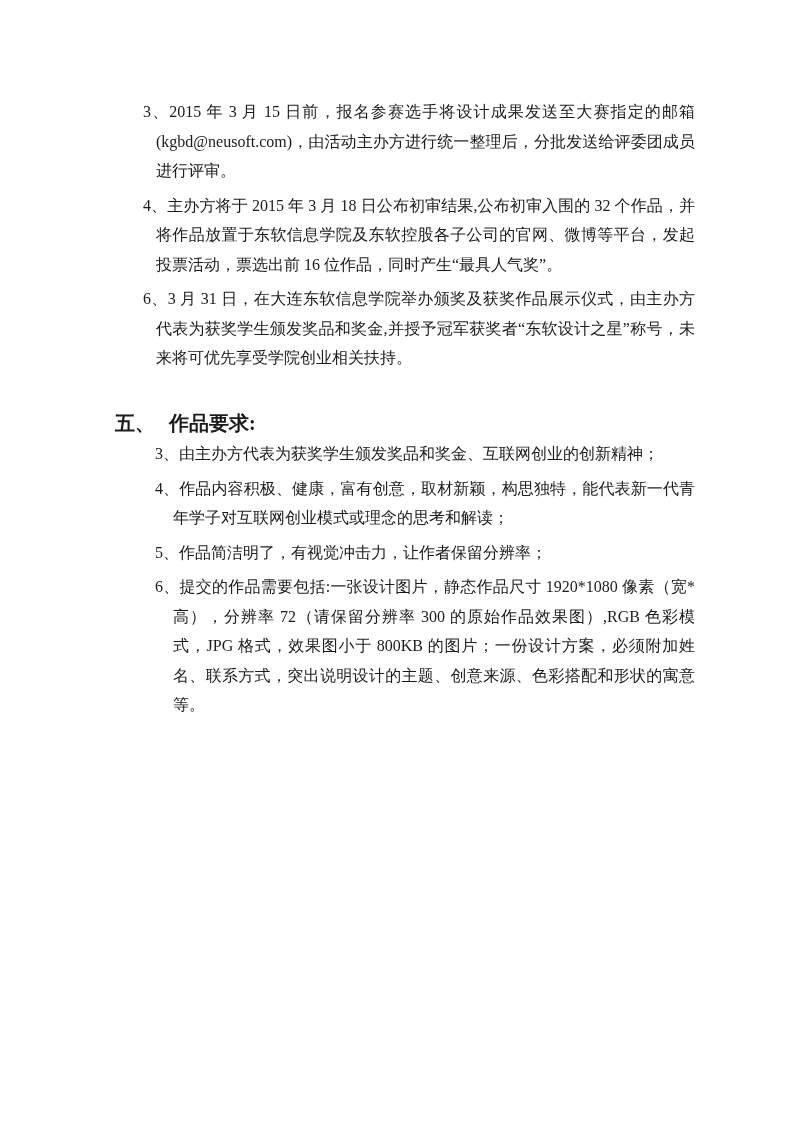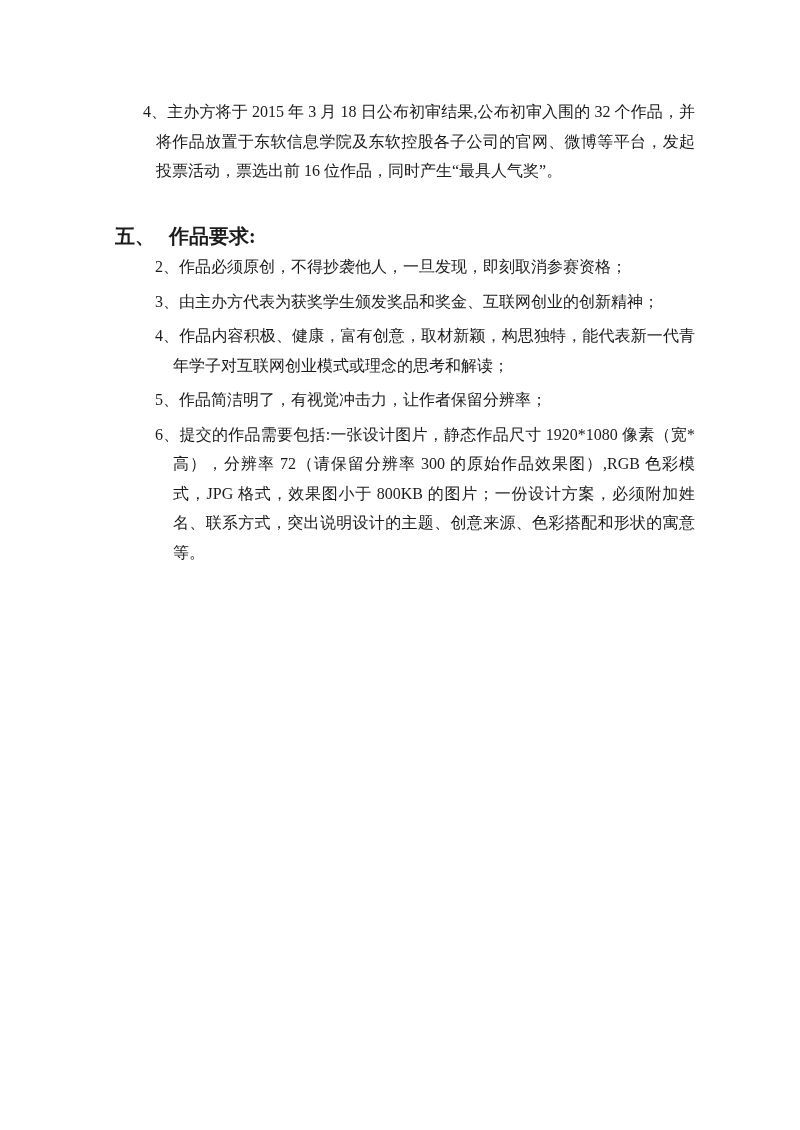--- a/index.html
+++ b/index.html
@@ -65,29 +65,30 @@
     white-space: nowrap;
   }
 </style>
 </head>
 <body>
 
 <div class="page">
   <div class="doc">
 
     <div class="list1">
+      <div class="item"><span class="num">3、</span><span>2015 年 3 月 15 日前，报名参赛选手将设计成果发送至大赛指定的邮箱 (kgbd@neusoft.com)，由活动主办方进行统一整理后，分批发送给评委团成员进行评审。</span></div>
       <div class="item"><span class="num">4、</span><span>主办方将于 2015 年 3 月 18 日公布初审结果,公布初审入围的 32 个作品，并将作品放置于东软信息学院及东软控股各子公司的官网、微博等平台，发起投票活动，票选出前 16 位作品，同时产生“最具人气奖”。</span></div>
+      <div class="item"><span class="num">6、</span><span>3 月 31 日，在大连东软信息学院举办颁奖及获奖作品展示仪式，由主办方代表为获奖学生颁发奖品和奖金,并授予冠军获奖者“东软设计之星”称号，未来将可优先享受学院创业相关扶持。</span></div>
     </div>
 
     <div class="heading">
       <span class="h-num">五、</span><span class="h-title">作品要求:</span>
     </div>
 
     <div class="list2">
-      <div class="item"><span class="num">2、</span><span>作品必须原创，不得抄袭他人，一旦发现，即刻取消参赛资格；</span></div>
       <div class="item"><span class="num">3、</span><span>由主办方代表为获奖学生颁发奖品和奖金、互联网创业的创新精神；</span></div>
       <div class="item"><span class="num">4、</span><span>作品内容积极、健康，富有创意，取材新颖，构思独特，能代表新一代青年学子对互联网创业模式或理念的思考和解读；</span></div>
       <div class="item"><span class="num">5、</span><span>作品简洁明了，有视觉冲击力，让作者保留分辨率；</span></div>
       <div class="item"><span class="num">6、</span><span>提交的作品需要包括:一张设计图片，静态作品尺寸 1920*1080 像素（宽*高），分辨率 72（请保留分辨率 300 的原始作品效果图）,RGB 色彩模式，JPG 格式，效果图小于 800KB 的图片；一份设计方案，必须附加姓名、联系方式，突出说明设计的主题、创意来源、色彩搭配和形状的寓意等。</span></div>
     </div>
 
   </div>
 </div>
 
 </body></html>

